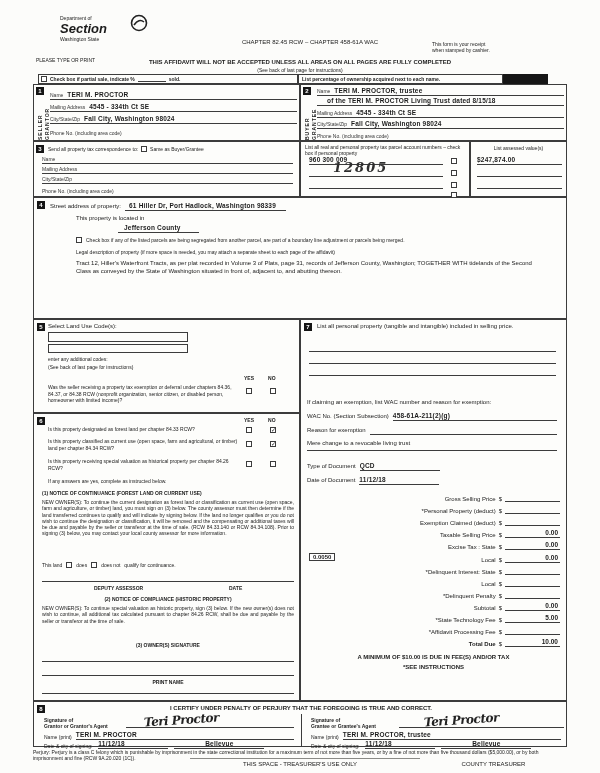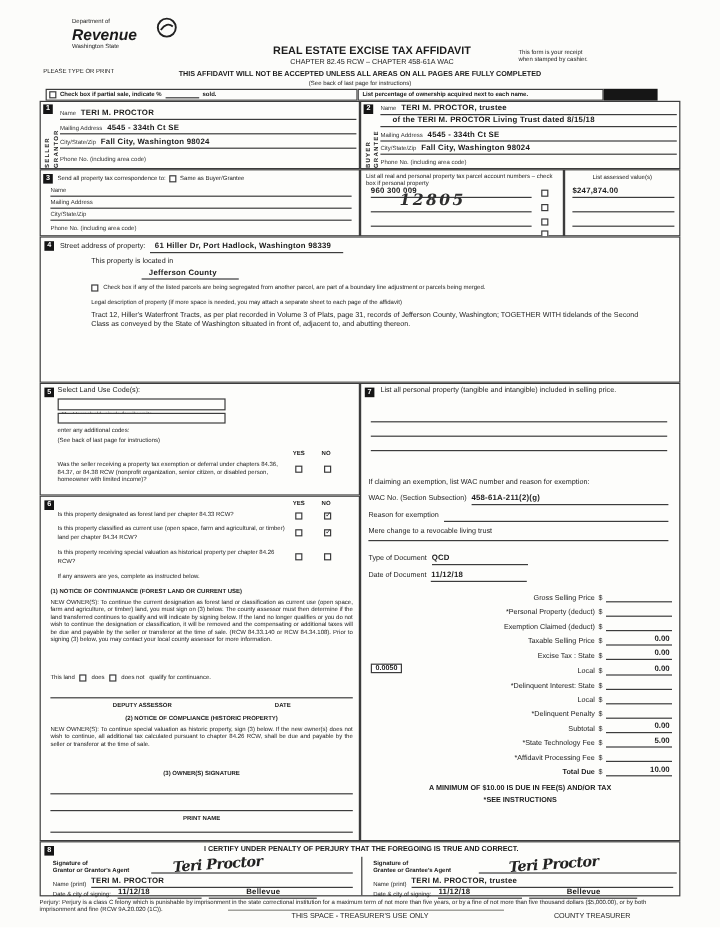--- a/index.html
+++ b/index.html
@@ -31,30 +31,29 @@
 .qtxt{font-size:5px;line-height:1.3;width:192px}
 .yn{display:flex;gap:14px;position:absolute}
 </style>
 </head>
 <body>
 
 <div class="page">
 
   <div class="abs" style="left:60px;top:15px;width:100px">
     <div class="t5">Department of</div>
-    <div class="b" style="font-size:13px;font-style:italic">Revenue</div>
+    <div class="b" style="font-size:13px;font-style:italic">Section</div>
     <div class="t5">Washington State</div>
   </div>
   <svg class="abs" style="left:130px;top:14px" width="18" height="18" viewBox="0 0 18 18">
     <circle cx="9" cy="9" r="7.5" fill="none" stroke="#222" stroke-width="1.6"></circle>
     <path d="M4 11 Q9 4 14 8" fill="none" stroke="#222" stroke-width="1.6"></path>
   </svg>
 
   <div class="abs ctr" style="left:150px;top:38px;width:320px">
-    <div class="b t9">REAL ESTATE EXCISE TAX AFFIDAVIT</div>
     <div class="t6" style="margin-top:1px">CHAPTER 82.45 RCW – CHAPTER 458-61A WAC</div>
   </div>
 
   <div class="abs t5" style="left:432px;top:41px;width:120px">
     <div>This form is your receipt</div>
     <div>when stamped by cashier.</div>
   </div>
 
   <div class="abs t5" style="left:36px;top:57px">PLEASE TYPE OR PRINT</div>
   <div class="abs b t6 ctr" style="left:90px;top:59px;width:420px">THIS AFFIDAVIT WILL NOT BE ACCEPTED UNLESS ALL AREAS ON ALL PAGES ARE FULLY COMPLETED</div>

